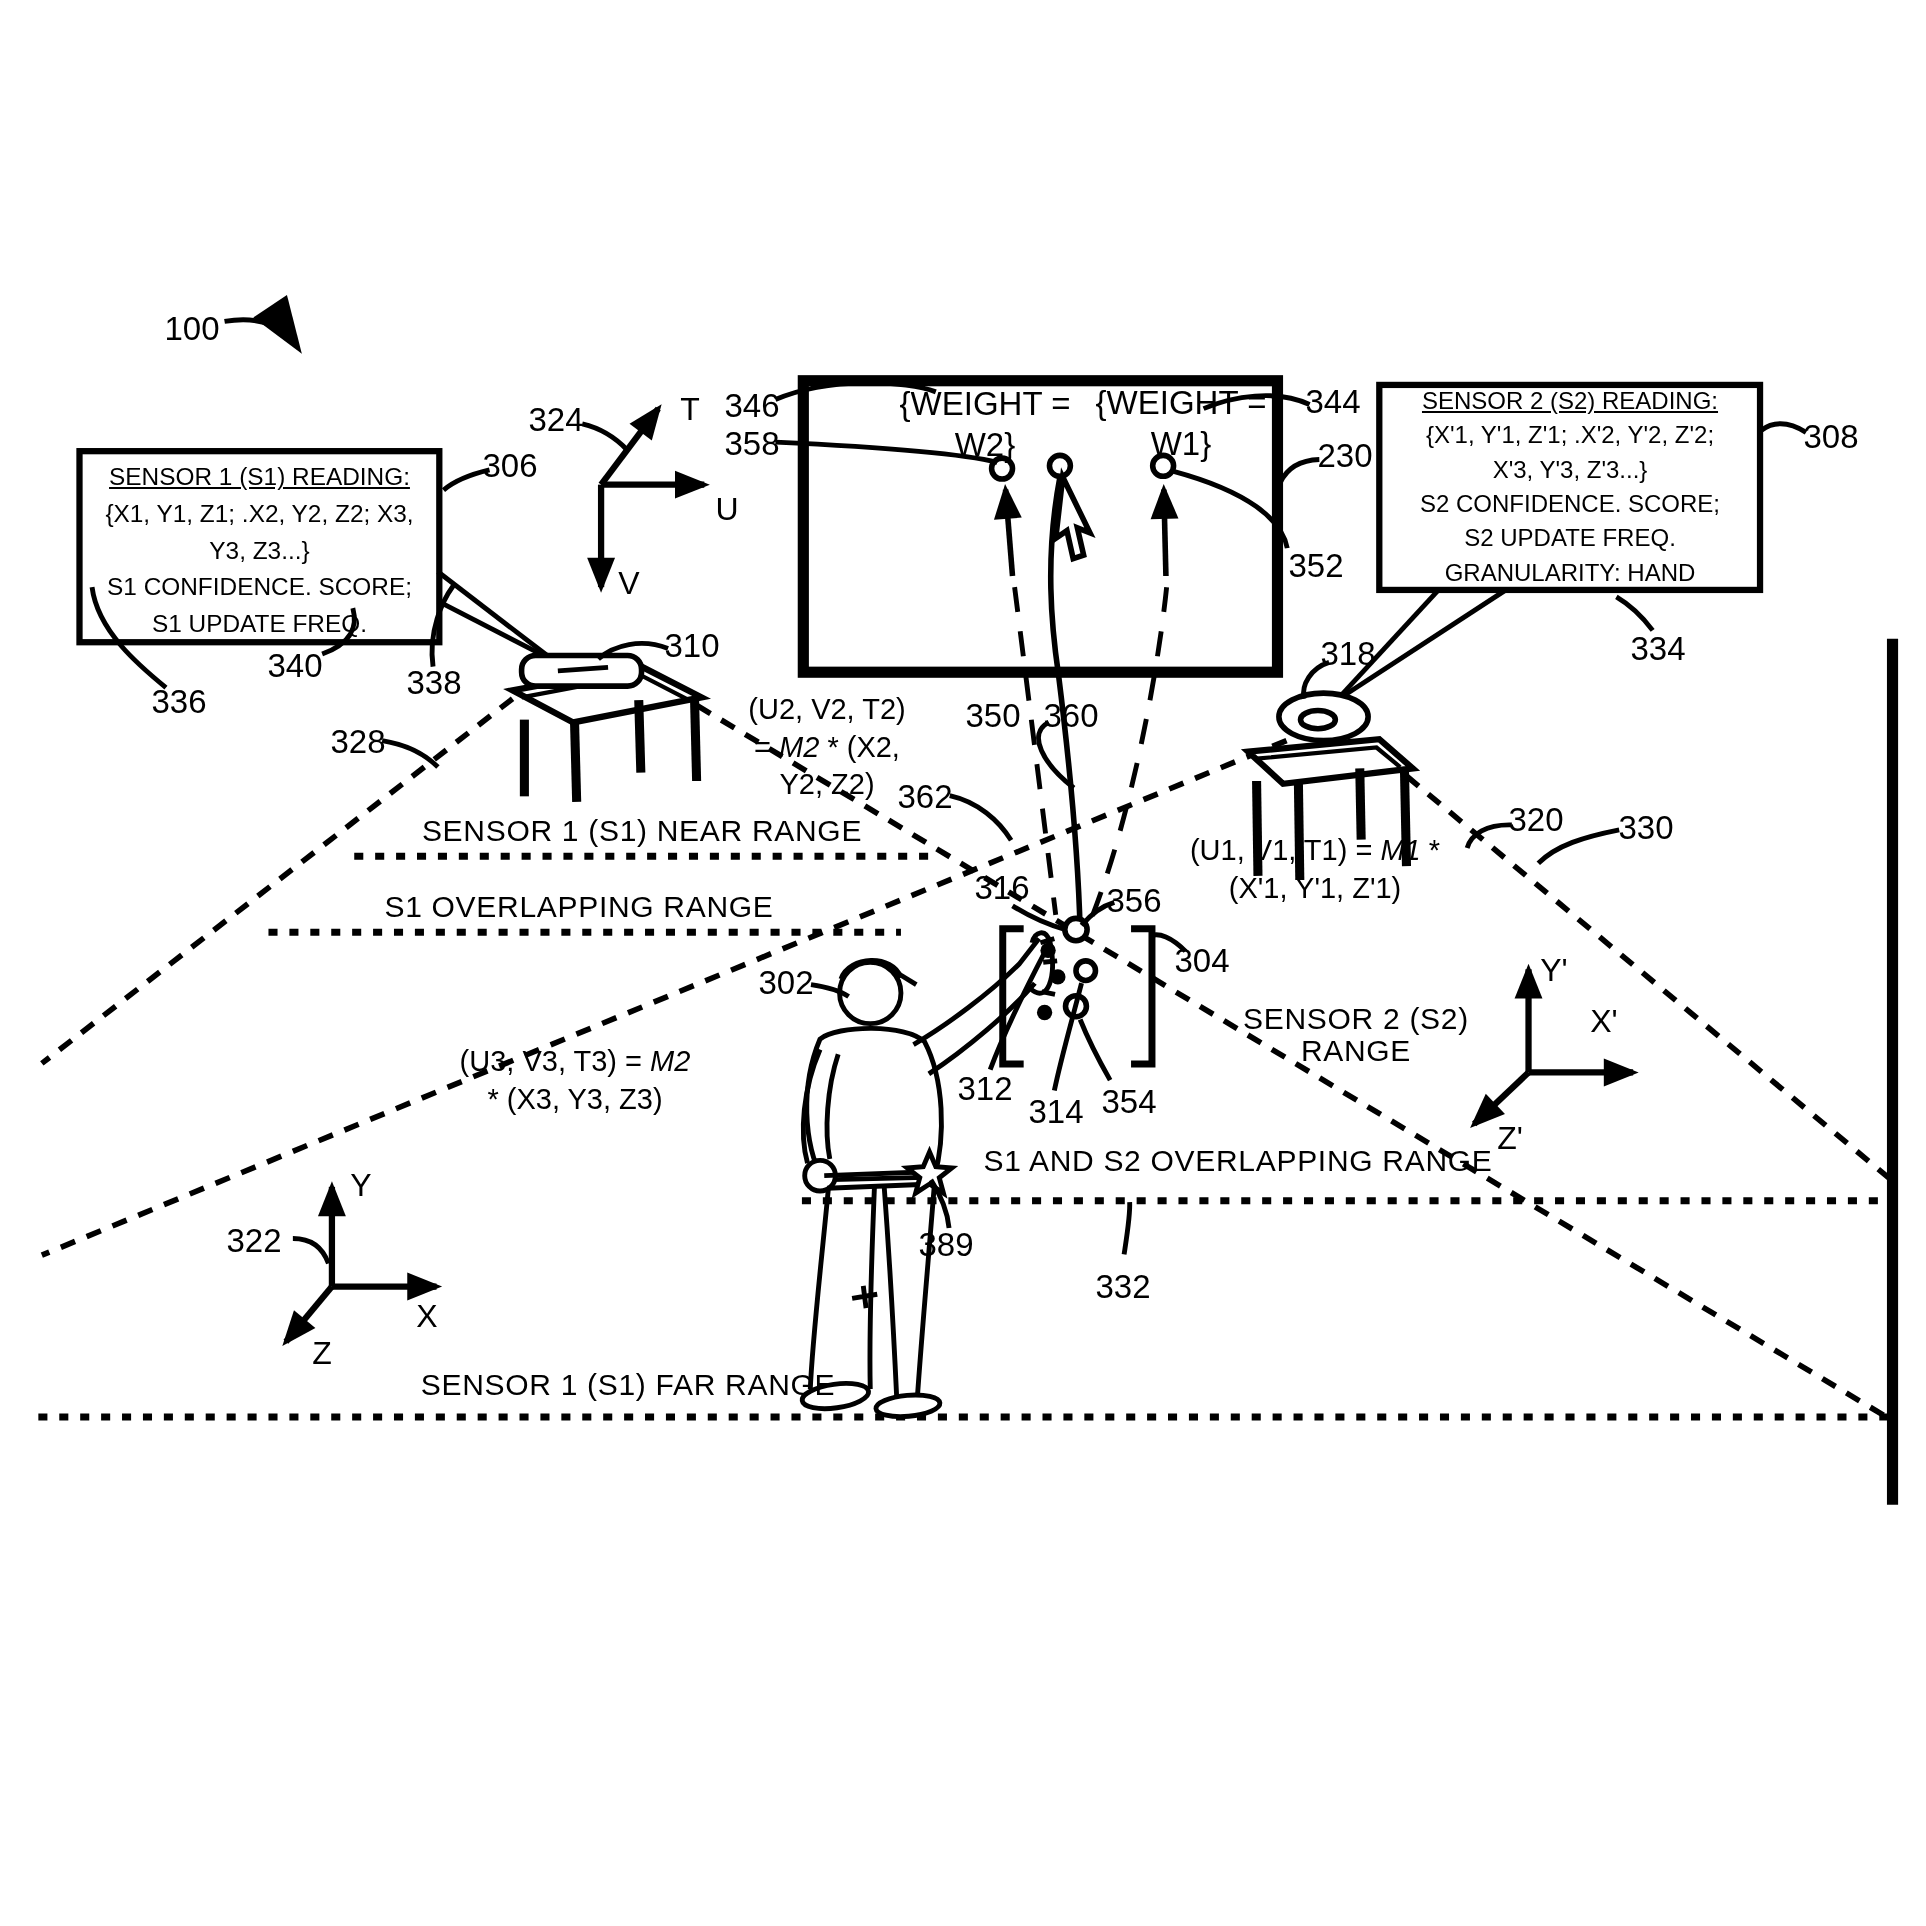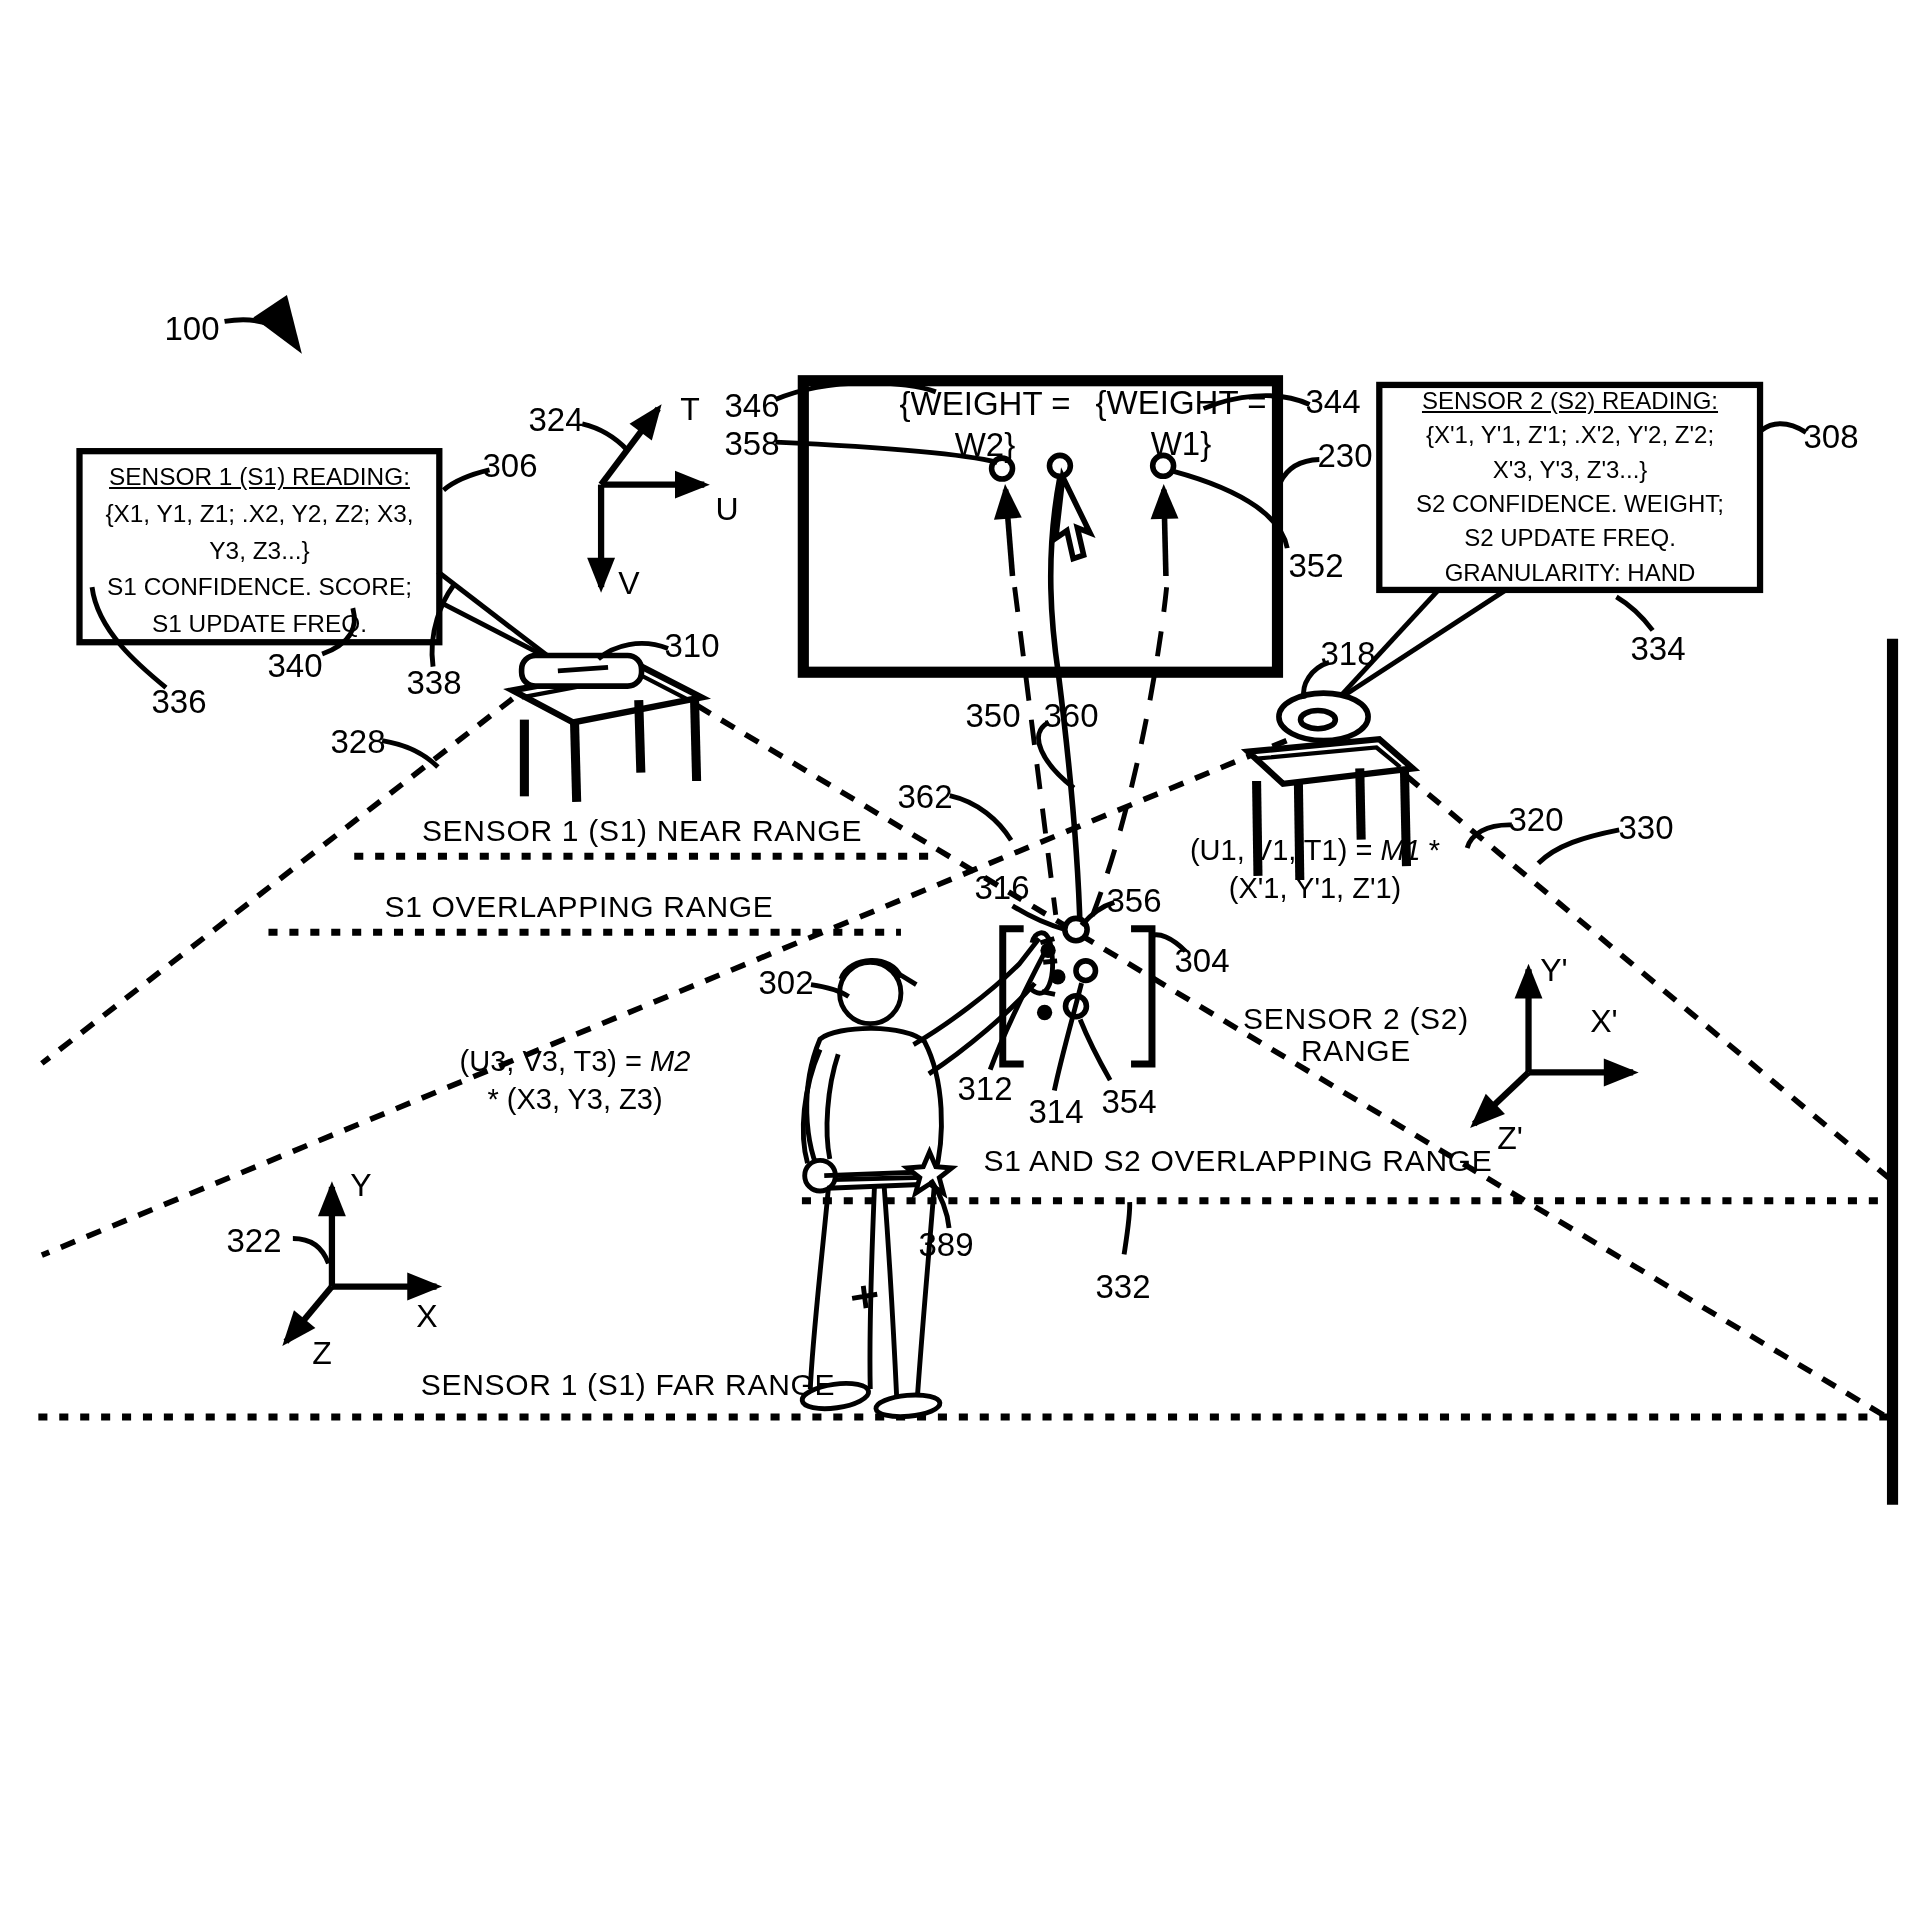--- a/index.html
+++ b/index.html
@@ -194,21 +194,21 @@
   <div class="bl">{X1, Y1, Z1; .X2, Y2, Z2; X3,</div>
   <div class="bl">Y3, Z3...}</div>
   <div class="bl">S1 CONFIDENCE. SCORE;</div>
   <div class="bl">S1 UPDATE FREQ.</div>
 </div>
 
 <div class="boxtext b2" style="left:1385px;top:388px;width:370px;height:198px">
   <div class="bl ttl">SENSOR 2 (S2) READING:</div>
   <div class="bl">{X'1, Y'1, Z'1; .X'2, Y'2, Z'2;</div>
   <div class="bl">X'3, Y'3, Z'3...}</div>
-  <div class="bl">S2 CONFIDENCE. WEIGHT;</div>
+  <div class="bl">S2 CONFIDENCE. SCORE;</div>
   <div class="bl">S2 UPDATE FREQ.</div>
   <div class="bl">GRANULARITY: HAND</div>
 </div>
 
 <div class="txt wt" style="left:985px;top:424px">
   <div>{WEIGHT =</div>
   <div>W2}</div>
 </div>
 <div class="txt wt" style="left:1181px;top:423px">
   <div>{WEIGHT =</div>
@@ -248,20 +248,25 @@
 
 <div class="txt rng" style="left:642px;top:831px">SENSOR 1 (S1) NEAR RANGE</div>
 <div class="txt rng" style="left:579px;top:907px">S1 OVERLAPPING RANGE</div>
 <div class="txt rng" style="left:1356px;top:1034px">
   <div>SENSOR 2 (S2)</div>
   <div>RANGE</div>
 </div>
 <div class="txt rng" style="left:1238px;top:1161px">S1 AND S2 OVERLAPPING RANGE</div>
 <div class="txt rng" style="left:628px;top:1385px">SENSOR 1 (S1) FAR RANGE</div>
 
+<div class="txt fml" style="left:827px;top:748px">
+  <div>(U2, V2, T2)</div>
+  <div><span>= </span><span class="it">M2</span><span> * (X2,</span></div>
+  <div>Y2, Z2)</div>
+</div>
 <div class="txt fml" style="left:1315px;top:870px">
   <div><span>(U1, V1, T1) = </span><span class="it">M1</span><span> *</span></div>
   <div>(X'1, Y'1, Z'1)</div>
 </div>
 <div class="txt fml" style="left:575px;top:1081px">
   <div><span>(U3, V3, T3) = </span><span class="it">M2</span></div>
   <div>* (X3, Y3, Z3)</div>
 </div>
 
 <div class="txt ax" style="left:690px;top:410px">T</div>

